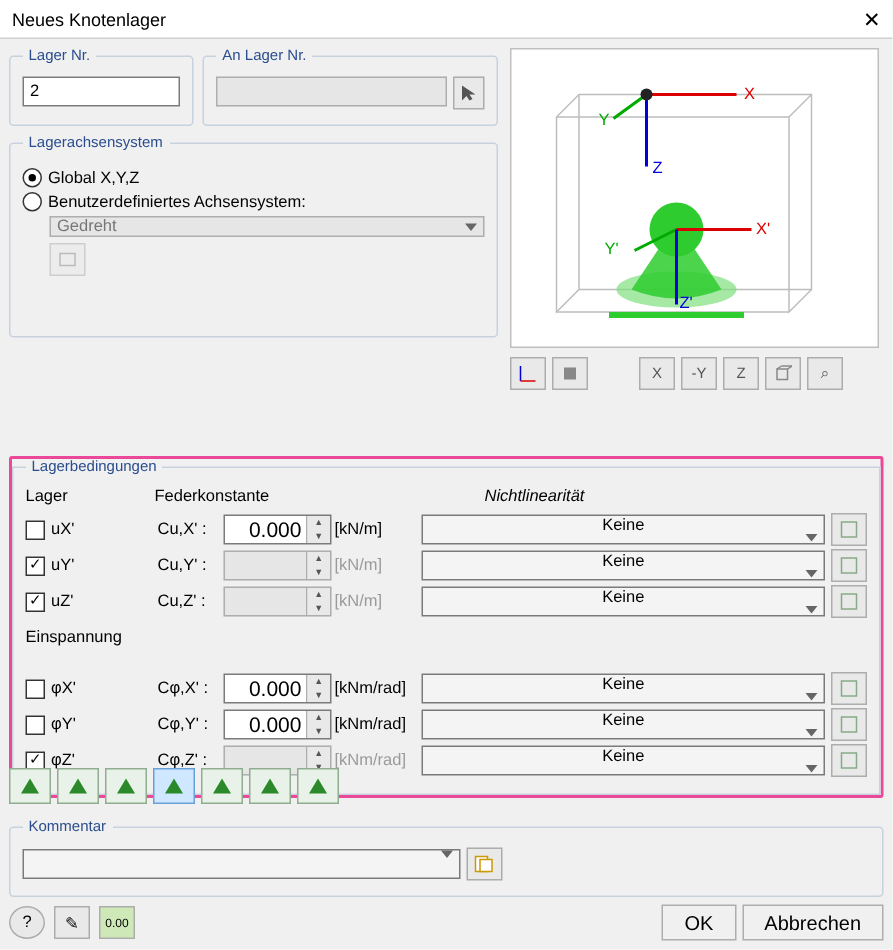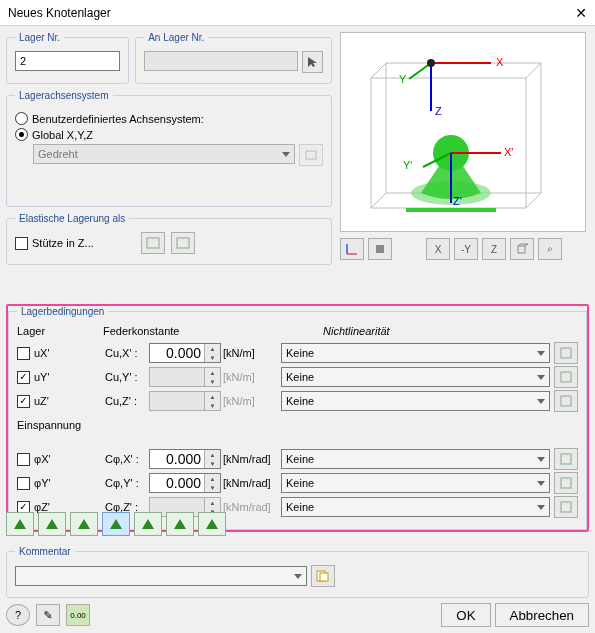--- a/index.html
+++ b/index.html
@@ -75,21 +75,21 @@
   .combo {
     height: 20px;
     border: 1px solid #aeaeae;
     background: #e6e6e6;
     display: flex; align-items: center;
     padding: 0 4px;
     color: #777;
     position: relative;
     cursor: pointer;
   }
-  .combo.enabled { background:#f4f4f4; color:#000; border-color:#7a7a7a;}
+  .combo.enabled { background:#f4f4f4; color:#000; border-color:#7a7a7a;flex-direction:column;}
   .combo .arrow {
     margin-left: auto;
     width: 0; height: 0;
     border-left: 4px solid transparent;
     border-right: 4px solid transparent;
     border-top: 5px solid #666;
   }
   .elastic-row { display:flex; align-items:center; gap:6px;}
   .elastic-chk { display:flex; align-items:center; gap:4px; width:120px;}
   .chkbox, .radiobox {
@@ -192,60 +192,41 @@
                 <path d="M1 1 L1 11 L4 8 L6 11 L8 10 L6 7 L10 7 Z" fill="#555"></path>
               </svg>
           </span>
         </div>
       </fieldset>
     </div>
 
     <fieldset class="group">
       <legend>Lagerachsensystem</legend>
       <div class="radio">
+        <span class="radiobox on"></span>
+        <span>Global X,Y,Z</span>
+      </div>
+      <div class="radio">
         <span class="radiobox"></span>
         <span>Benutzerdefiniertes Achsensystem:</span>
       </div>
-      <div class="radio">
-        <span class="radiobox on"></span>
-        <span>Global X,Y,Z</span>
-      </div>
-      <div style="display:flex; gap:4px; margin-left:18px; margin-top:2px;">
+      <div style="display:flex; gap:4px; margin-left:18px; margin-top:2px;flex-direction:column;">
         <div class="combo" style="flex:1">
           <span>Gedreht</span>
           <span class="arrow"></span>
         </div>
         <span class="icon-btn" style="opacity:.5">
           <svg width="12" height="12">
               <rect x="1" y="2" width="10" height="8" fill="none" stroke="#888"></rect>
             </svg>
         </span>
       </div>
       <div style="height:30px"></div>
     </fieldset>
 
-    <fieldset class="group">
-      <legend>Elastische Lagerung als</legend>
-      <div class="elastic-row">
-        <div class="elastic-chk">
-          <span class="chkbox"></span>
-          <span>Stütze in Z...</span>
-        </div>
-        <span class="icon-btn">
-            <svg width="14" height="12">
-              <rect x="1" y="1" width="12" height="10" fill="none" stroke="#8a8"></rect>
-            </svg>
-          </span>
-        <span class="icon-btn">
-            <svg width="14" height="12">
-              <rect x="1" y="1" width="12" height="10" fill="none" stroke="#8a8"></rect>
-            </svg>
-          </span>
-      </div>
-    </fieldset>
   </div>
 
   <div class="col-right">
     <div class="preview-box">
       <svg width="246" height="200">
 
         <g stroke="#bdbdbd" fill="none">
           <polyline points="45,30 200,30 200,160 45,160 45,30"></polyline>
           <polyline points="45,30 30,45 30,175 45,160"></polyline>
           <polyline points="200,30 185,45 185,175 200,160"></polyline>

